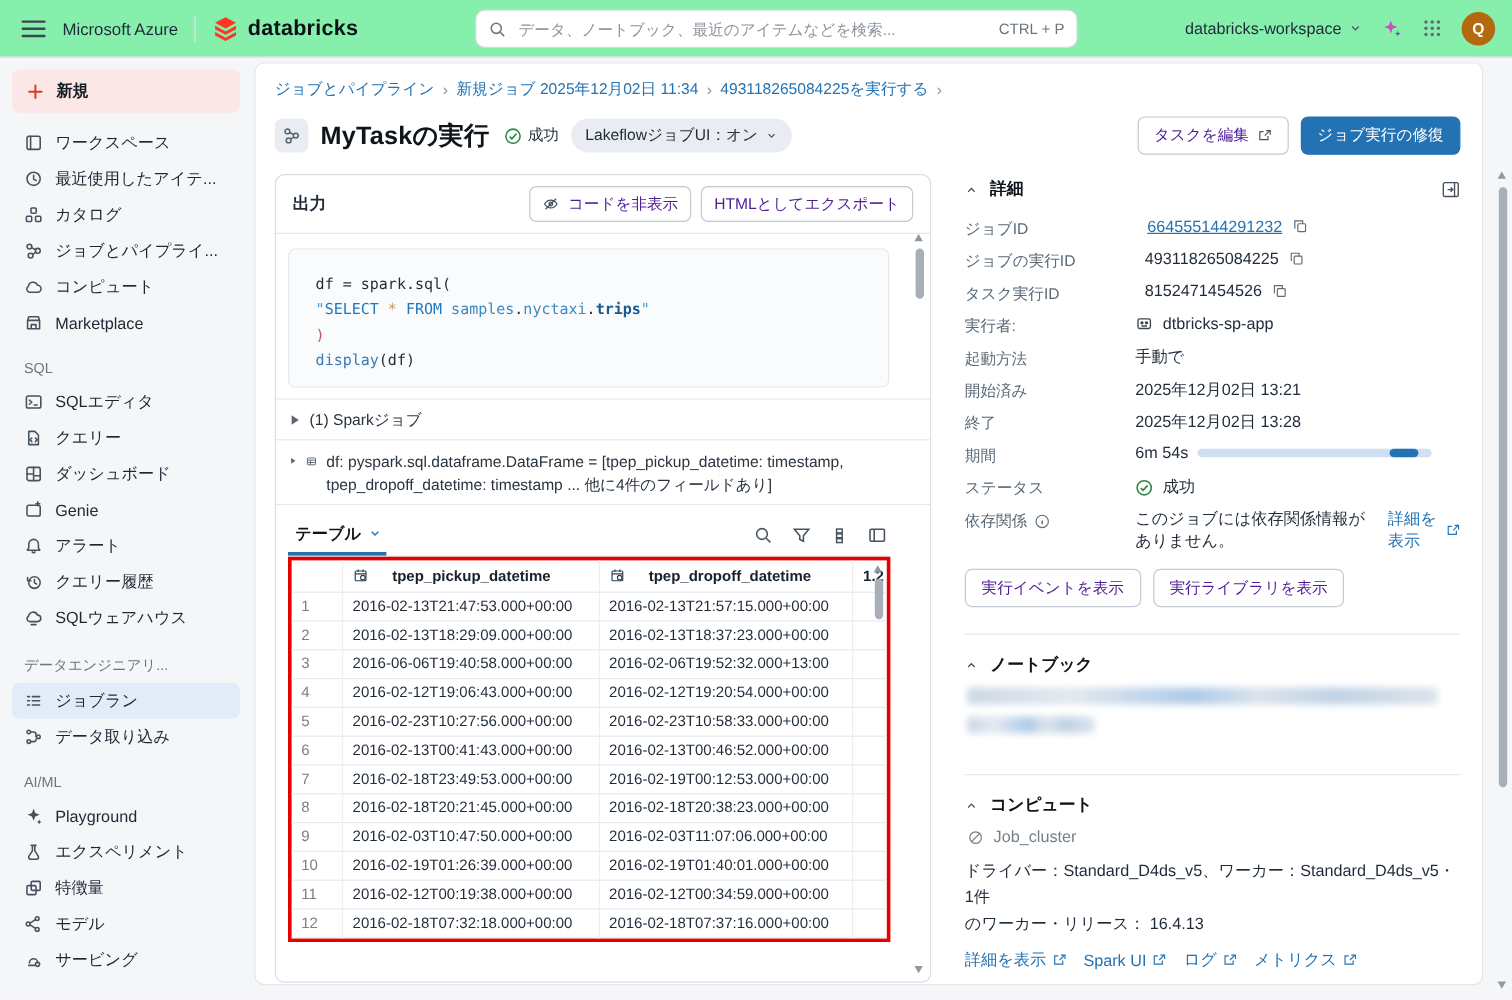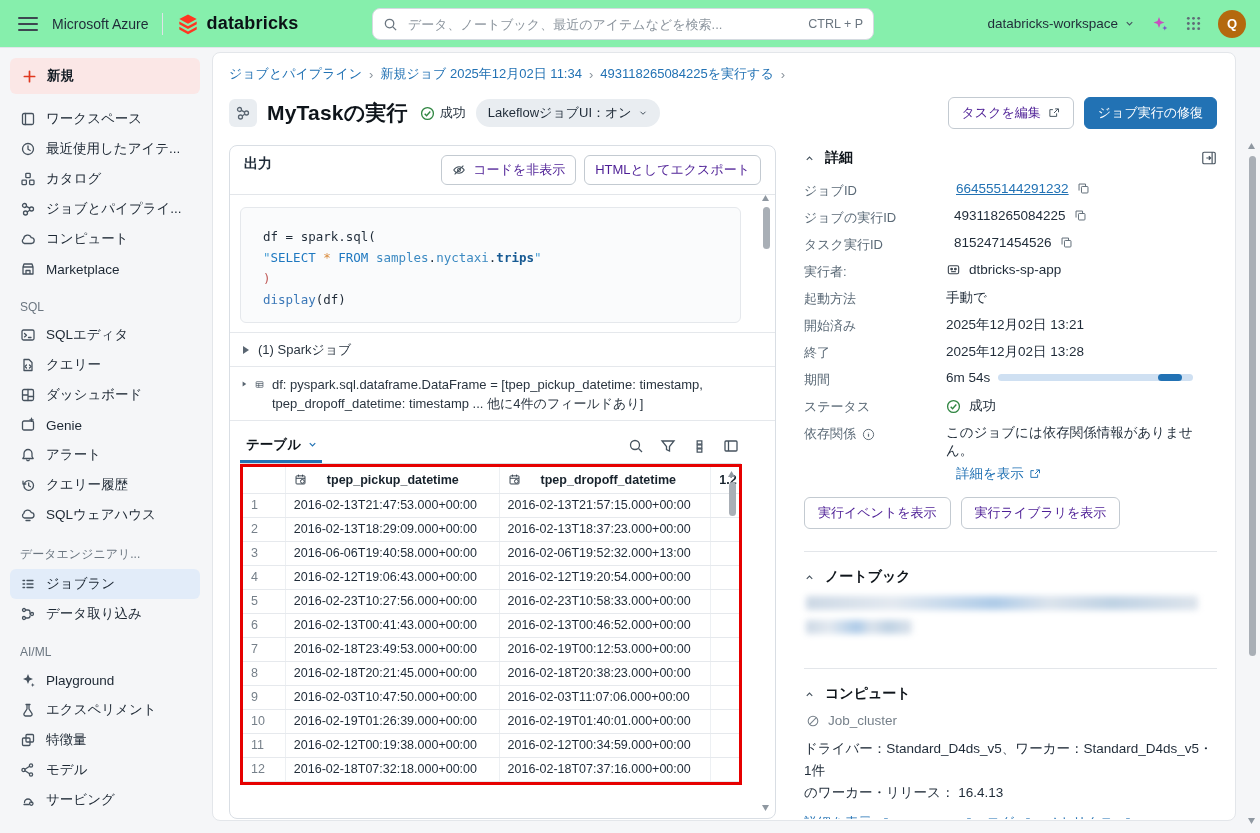--- a/index.html
+++ b/index.html
@@ -7,21 +7,21 @@
        font-family:"Liberation Sans","DejaVu Sans",sans-serif;color:#1f2b38;font-size:13px;position:relative;}
   svg{display:block}
   
   .topbar{position:absolute;top:0;left:0;right:0;height:48px;background:#86efac;border-bottom:1px solid #e2e6ea;
           display:flex;align-items:center;padding:0 14px;box-sizing:border-box;z-index:5;}
   .hamburger{width:20px;height:14px;display:flex;flex-direction:column;justify-content:space-between;cursor:pointer;margin:0 10px 0 4px;}
   .hamburger i{height:2px;background:#3d4650;border-radius:1px;}
   .azure{font-size:14px;color:#1f2b38;margin:0 14px 0 4px;}
   .tb-divider{width:1px;height:22px;background:#dfe3e8;margin-right:14px;}
   .brand{display:flex;align-items:center;gap:7px;font-weight:bold;font-size:18px;color:#0b1116;letter-spacing:.2px;}
-  .search{position:absolute;left:372px;top:8px;width:502px;height:32px;border:1px solid #d4dae0;border-radius:8px;
+  .search{position:absolute;left:396px;top:8px;width:502px;height:32px;border:1px solid #d4dae0;border-radius:8px;
           background:#fff;display:flex;align-items:center;padding:0 10px;box-sizing:border-box;gap:8px;}
   .search input{border:none;outline:none;flex:1;font-size:13px;color:#333;background:transparent;font-family:inherit;}
   .search input::placeholder{color:#8b949d;}
   .shortcut{color:#6b7680;font-size:12.5px;white-space:nowrap;}
   .tb-right{margin-left:auto;display:flex;align-items:center;gap:16px;}
   .workspace{display:flex;align-items:center;gap:6px;font-size:13.5px;color:#1f2b38;cursor:pointer;}
   .avatar{width:28px;height:28px;border-radius:50%;background:#b4690e;color:#fff;font-weight:bold;font-size:13px;
           display:flex;align-items:center;justify-content:center;}
   
   .sidebar{position:absolute;top:48px;left:0;width:210px;bottom:0;padding:10px 10px 0 10px;box-sizing:border-box;}
@@ -44,21 +44,21 @@
   .pill{display:flex;align-items:center;gap:6px;background:#e9edf1;border-radius:14px;padding:5px 12px;font-size:13px;color:#1f2b38;cursor:pointer;}
   .title-actions{margin-left:auto;display:flex;gap:10px;}
   .btn{display:inline-flex;align-items:center;gap:7px;border:1px solid #c3cad1;background:#fff;border-radius:6px;
        padding:6px 13px;font-size:13px;color:#4c1d95;cursor:pointer;font-family:inherit;white-space:nowrap;}
   .btn.primary{background:#2272b4;border-color:#2272b4;color:#fff;}
   
   .content-row{display:flex;margin-top:14px;height:674px;}
   
   .card{width:547px;flex:none;border:1px solid #d9dee4;border-radius:8px;box-sizing:border-box;position:relative;
         display:flex;flex-direction:column;background:#fff;}
-  .card-head{display:flex;align-items:flex-start;padding:9px 14px;border-bottom:1px solid #e3e6ea;}
+  .card-head{display:flex;align-items:center;padding:9px 14px;border-bottom:1px solid #e3e6ea;}
   .card-head .t{font-weight:bold;font-size:14px;}
   .card-head .acts{margin-left:auto;display:flex;gap:8px;}
   .card-head .btn{padding:5px 10px;}
   .card-body{padding:12px 34px 8px 10px;position:relative;flex:1;}
   .cellbox{background:#fafbfc;border:1px solid #e5e8ec;border-radius:6px;padding:10px 12px 12px 12px;position:relative;}
   .cell-status{display:flex;align-items:center;gap:8px;font-size:12px;color:#39434d;height:22px;position:relative;}
   .cell-num{position:absolute;left:48%;color:#4a5560;font-size:13px;}
   .code{font-family:"DejaVu Sans Mono","Liberation Mono",monospace;font-size:12.5px;line-height:21px;margin-top:8px;padding-left:10px;}
   .tok-d{color:#1f2b38}.tok-s{color:#4aa0d5}.tok-k{color:#1e78c0}.tok-o{color:#d98a3a}
   .tok-i{color:#3c8ac2}.tok-b{color:#175a93;font-weight:bold}.tok-r{color:#c05b58}.tok-f{color:#3b78b8}
@@ -90,21 +90,21 @@
   .sec-head{display:flex;align-items:center;gap:10px;font-weight:bold;font-size:14px;color:#0e141a;margin:4px 0 14px 0;}
   .sec-head .chev{cursor:pointer;color:#45525e;}
   .collapse-icn{margin-left:auto;color:#45525e;cursor:pointer;}
   .d-row{display:flex;margin-bottom:8px;min-height:19px;align-items:flex-start;}
   .d-label{width:142px;flex:none;color:#5b6a77;display:flex;gap:6px;align-items:center;padding-top:1px;}
   .d-value{color:#1f2b38;display:flex;align-items:center;gap:8px;font-size:13.5px;}
   .d-value a{color:#2272b4;margin-left:10px;}
   .copy-ic{cursor:pointer;}
   .pbar{width:195px;height:7px;background:#cfe0f2;border-radius:4px;position:relative;display:inline-block;}
   .pfill{position:absolute;left:160px;width:24px;top:0;height:7px;background:#2272b4;border-radius:4px;}
-  .dep-val{display:flex;flex-direction:column;gap:5px;align-items:flex-start;}
+  .dep-val{display:flex;flex-direction:row;gap:5px;align-items:center;}
   .dep-link{color:#2272b4;display:flex;gap:5px;align-items:center;cursor:pointer;text-decoration:none;}
   .d-buttons{display:flex;gap:10px;margin-top:14px;}
   .divider{border:none;border-top:1px solid #e3e6ea;margin:22px 0 16px 0;}
   .blurline{height:14px;border-radius:2px;margin:10px 0 0 2px;filter:blur(3px);
     background:linear-gradient(90deg,#ccd8e5,#e3e9f0 22%,#aecbe8 48%,#dbe3ec 62%,#bfd2e4 78%,#dde4ec);}
   .cluster-row{display:flex;align-items:center;gap:8px;color:#76808a;font-size:13.5px;margin:2px 0 10px 2px;}
   .compute-desc{font-size:13.5px;line-height:22px;color:#1f2b38;}
   .compute-links{margin-top:10px;display:flex;gap:14px;color:#2272b4;font-size:13.5px;flex-wrap:nowrap;white-space:nowrap;}
   .compute-links a{color:#2272b4;text-decoration:none;display:inline-flex;gap:5px;align-items:center;cursor:pointer;}
   

